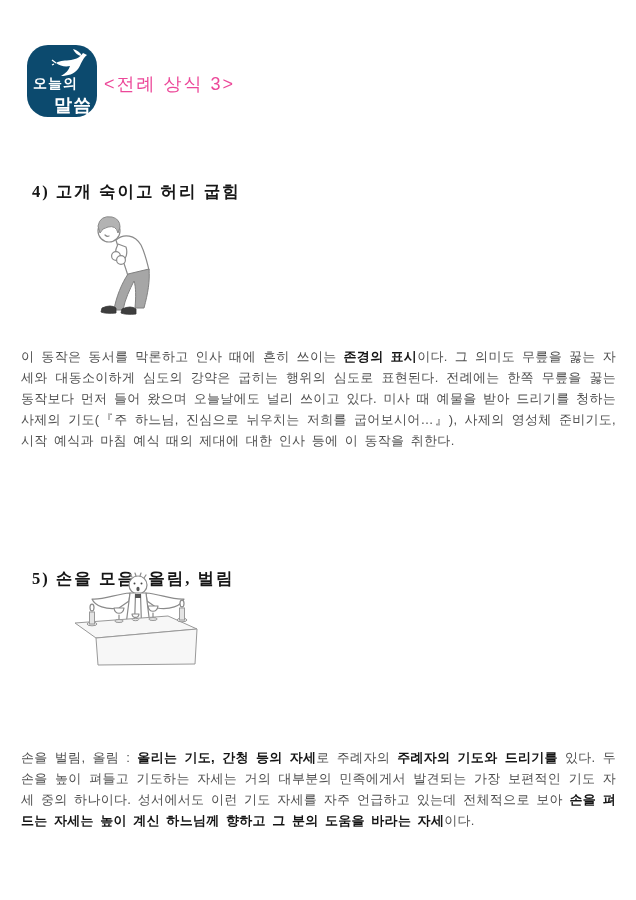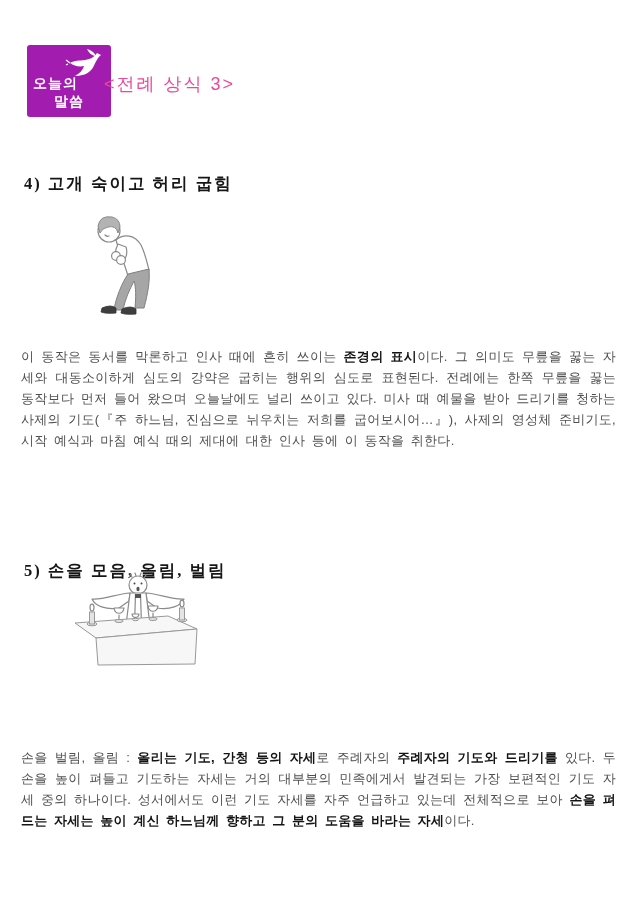--- a/index.html
+++ b/index.html
@@ -2,35 +2,35 @@
 <html><head>
 <meta charset="utf-8">
 <style>
   html,body { margin:0; padding:0; background:#ffffff; }
   .page {
     position:relative; width:636px; height:900px; background:#ffffff;
     font-family:"Liberation Sans","DejaVu Sans",sans-serif; overflow:hidden;
   }
   
   .badge {
-    position:absolute; left:27px; top:45px; width:84px; height:72px;
-    background:#a21caf; border-radius:3px; color:#ffffff;
+    position:absolute; left:27px; top:45px; width:70px; height:72px;
+    background:#0c4a6e; border-radius:21px; color:#ffffff;
   }
   .badge-icon { position:absolute; top:3px; right:4px; }
   .badge-l1 { position:absolute; top:30px; left:6px; font-weight:bold; font-size:14px; letter-spacing:1px; }
-  .badge-l2 { position:absolute; top:48px; left:27px; font-weight:bold; font-size:14px; letter-spacing:1px; }
+  .badge-l2 { position:absolute; top:48px; left:27px; font-weight:bold; font-size:18px; letter-spacing:1px; }
   
   .tag { position:absolute; left:104px; top:72px; font-size:18px; color:#ec4899; letter-spacing:2px; }
   .title {
     position:absolute; left:100px; right:20px; top:86px; text-align:center;
     font-family:"Liberation Serif","DejaVu Serif",serif; font-weight:bold;
     font-size:17px; color:#161616; letter-spacing:2px;
   }
   .sec-heading {
-    position:absolute; left:24px; margin:0;
+    position:absolute; left:24px; margin:8px;
     font-family:"Liberation Serif","DejaVu Serif",serif; font-weight:bold;
     font-size:16.5px; color:#161616; letter-spacing:2px;
   }
   .h4 { top:173px; }
   .h5 { top:560px; }
   .illu1 { position:absolute; left:72px; top:208px; }
   .illu2 { position:absolute; left:62px; top:572px; }
   .body {
     position:absolute; left:21px; width:595px; font-size:13px; line-height:21px;
     color:#4f4f4f; text-align:justify; word-spacing:2.5px; letter-spacing:0.3px;margin-top:20px;

